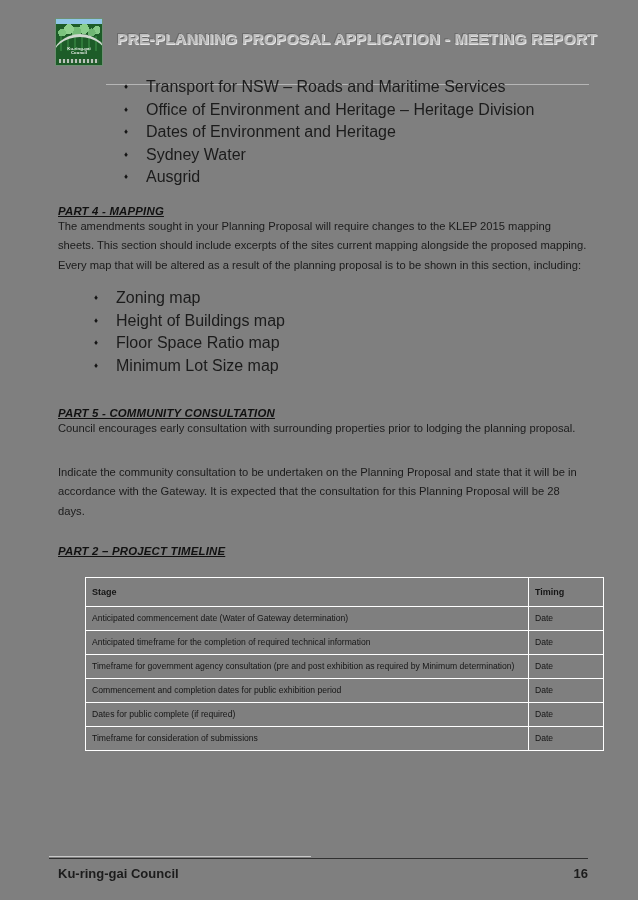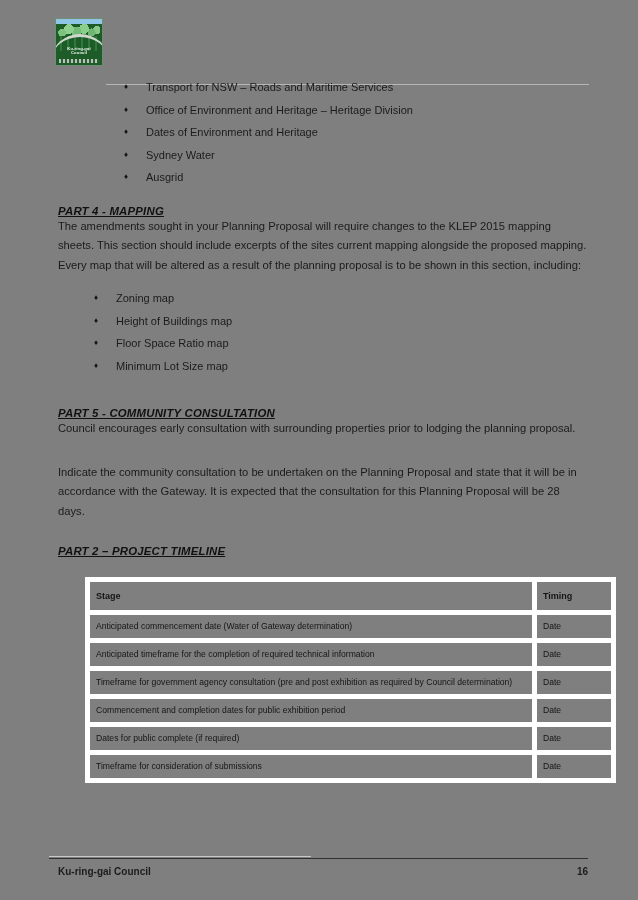--- a/index.html
+++ b/index.html
@@ -140,21 +140,21 @@
     letter-spacing: .2px;
     color: #111;
   }
   ul.bullets {
     list-style: none;
     margin: 0;
     padding: 0;
   }
   ul.bullets li {
     position: relative;
-    font-size: 11px;
+    font-size: 16px;
     line-height: 22.5px;
     padding-left: 88px;
     color: #1b1b1b;
   }
   ul.bullets li::before {
     content: "\2666";
     position: absolute;
     left: 66px;
     font-size: 8px;
     top: 0;
@@ -173,21 +173,21 @@
   .spacer-30 { height: 30px; }
   
   .timeline-table {
     border-collapse: collapse;
     width: 492px;
     margin-left: 27px;
     table-layout: fixed;
   }
   .timeline-table th,
   .timeline-table td {
-    border: 5px solid #ffffff;
+    border: 1px solid #ffffff;
     padding: 4px 6px;
     font-size: 8.6px;
     line-height: 11px;
     text-align: left;
     vertical-align: middle;
     color: #151515;
     background: transparent;
   }
   .timeline-table th {
     font-weight: bold;
@@ -215,21 +215,21 @@
     background: #c9c9c9;
   }
   .footer {
     position: absolute;
     left: 58px;
     right: 50px;
     top: 866px;
     display: flex;
     justify-content: space-between;
     align-items: baseline;
-    font-size: 10px;
+    font-size: 13px;
     font-weight: bold;
     color: #1c1c1c;
   }
 </style>
 </head>
 <body>
 
 <div class="page">
 
   <div class="header">
@@ -237,20 +237,21 @@
       <div class="logo-sky"></div>
       <div class="logo-canopy"></div>
       <div class="logo-trunks"></div>
       <div class="logo-arc"></div>
       <div class="logo-text">
         <span>Ku-ring-gai</span><br>
         <span>Council</span>
       </div>
       <div class="logo-base"></div>
     </div>
+    <div class="header-title">PRE-PLANNING PROPOSAL APPLICATION - MEETING REPORT</div>
     <div class="header-rule"></div>
   </div>
 
   <div class="content">
 
     <ul class="bullets">
       <li>Transport for NSW – Roads and Maritime Services</li>
       <li>Office of Environment and Heritage – Heritage Division</li>
       <li>Dates of Environment and Heritage</li>
       <li>Sydney Water</li>
@@ -296,21 +297,21 @@
       <tbody>
         <tr>
           <td>Anticipated commencement date (Water of Gateway determination)</td>
           <td>Date</td>
         </tr>
         <tr>
           <td>Anticipated timeframe for the completion of required technical information</td>
           <td>Date</td>
         </tr>
         <tr>
-          <td>Timeframe for government agency consultation (pre and post exhibition as required by Council determination)</td>
+          <td>Timeframe for government agency consultation (pre and post exhibition as required by Minimum determination)</td>
           <td>Date</td>
         </tr>
         <tr>
           <td>Commencement and completion dates for public exhibition period</td>
           <td>Date</td>
         </tr>
         <tr>
           <td>Dates for public complete (if required)</td>
           <td>Date</td>
         </tr>

